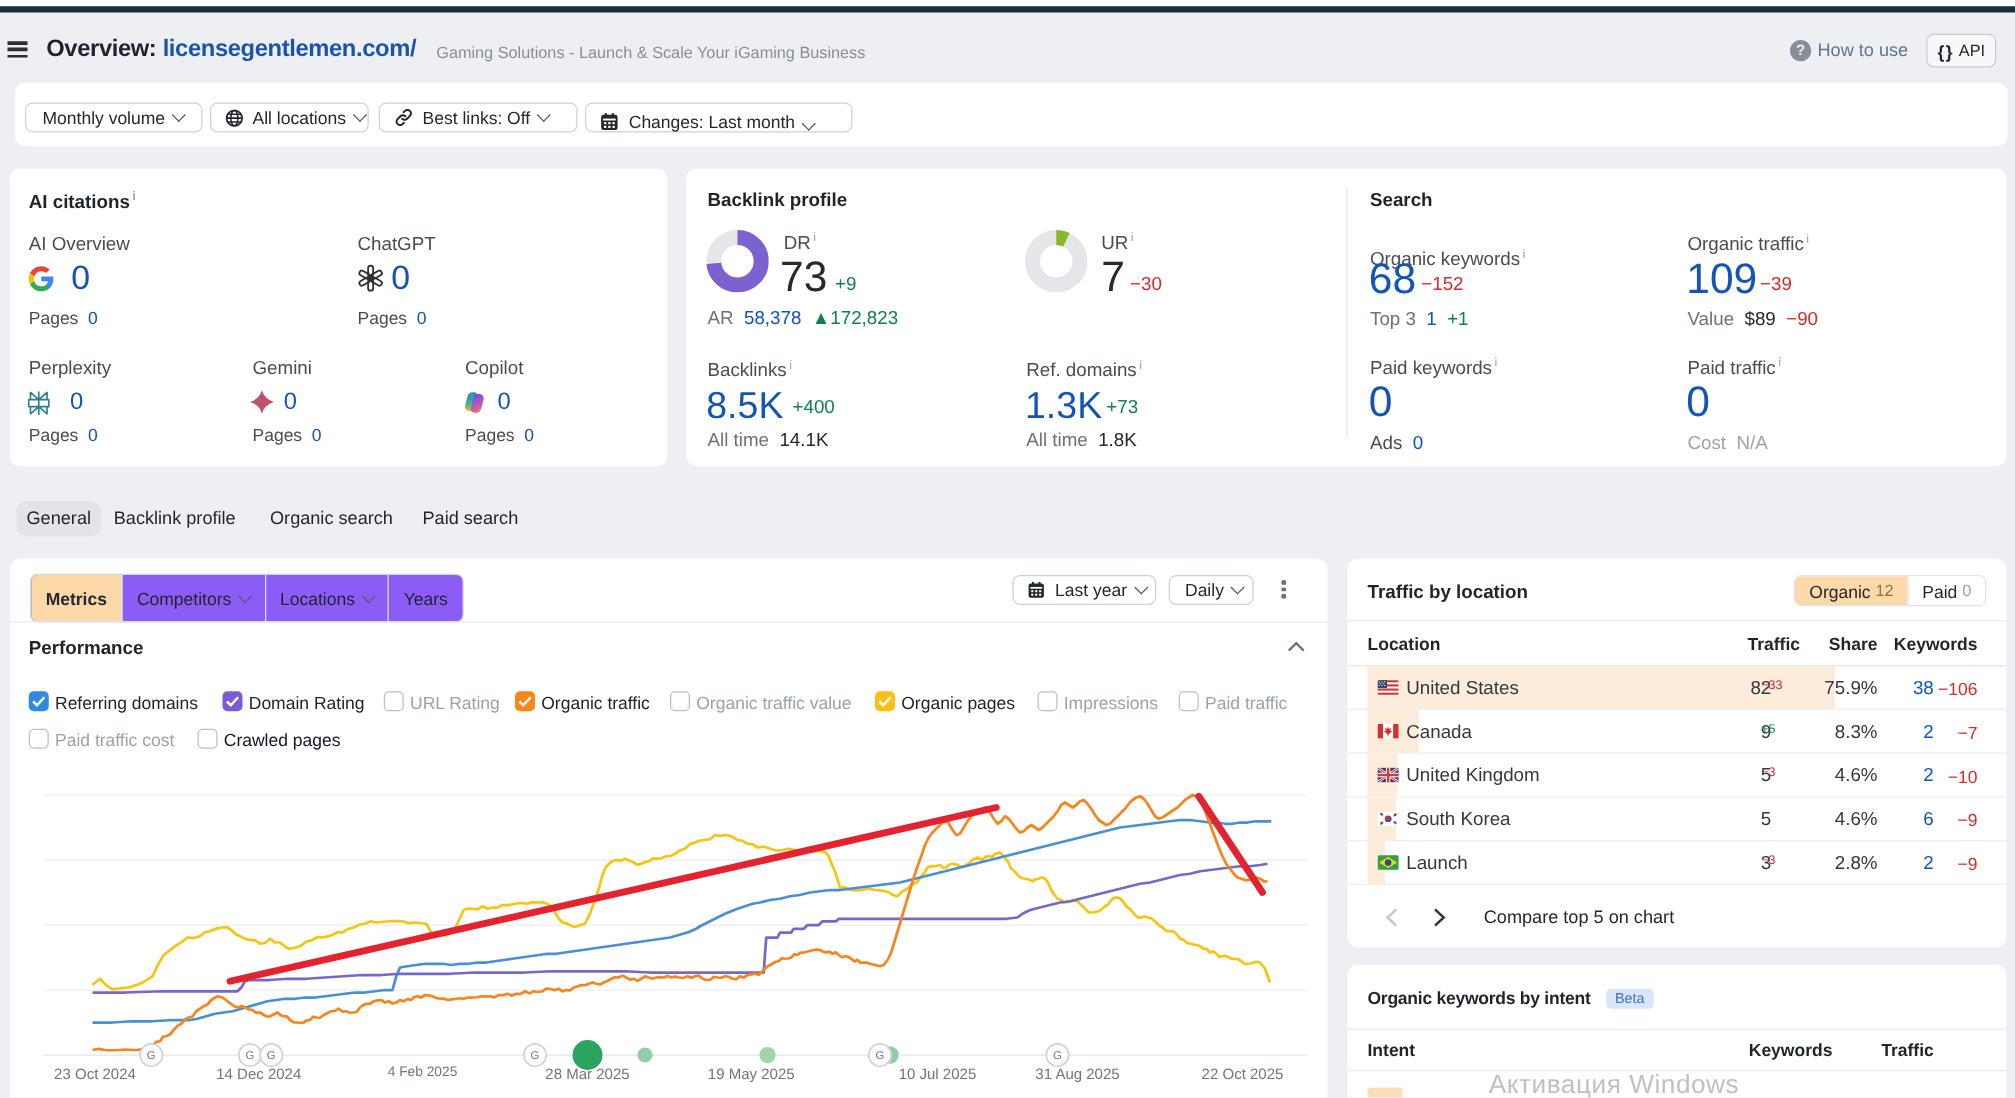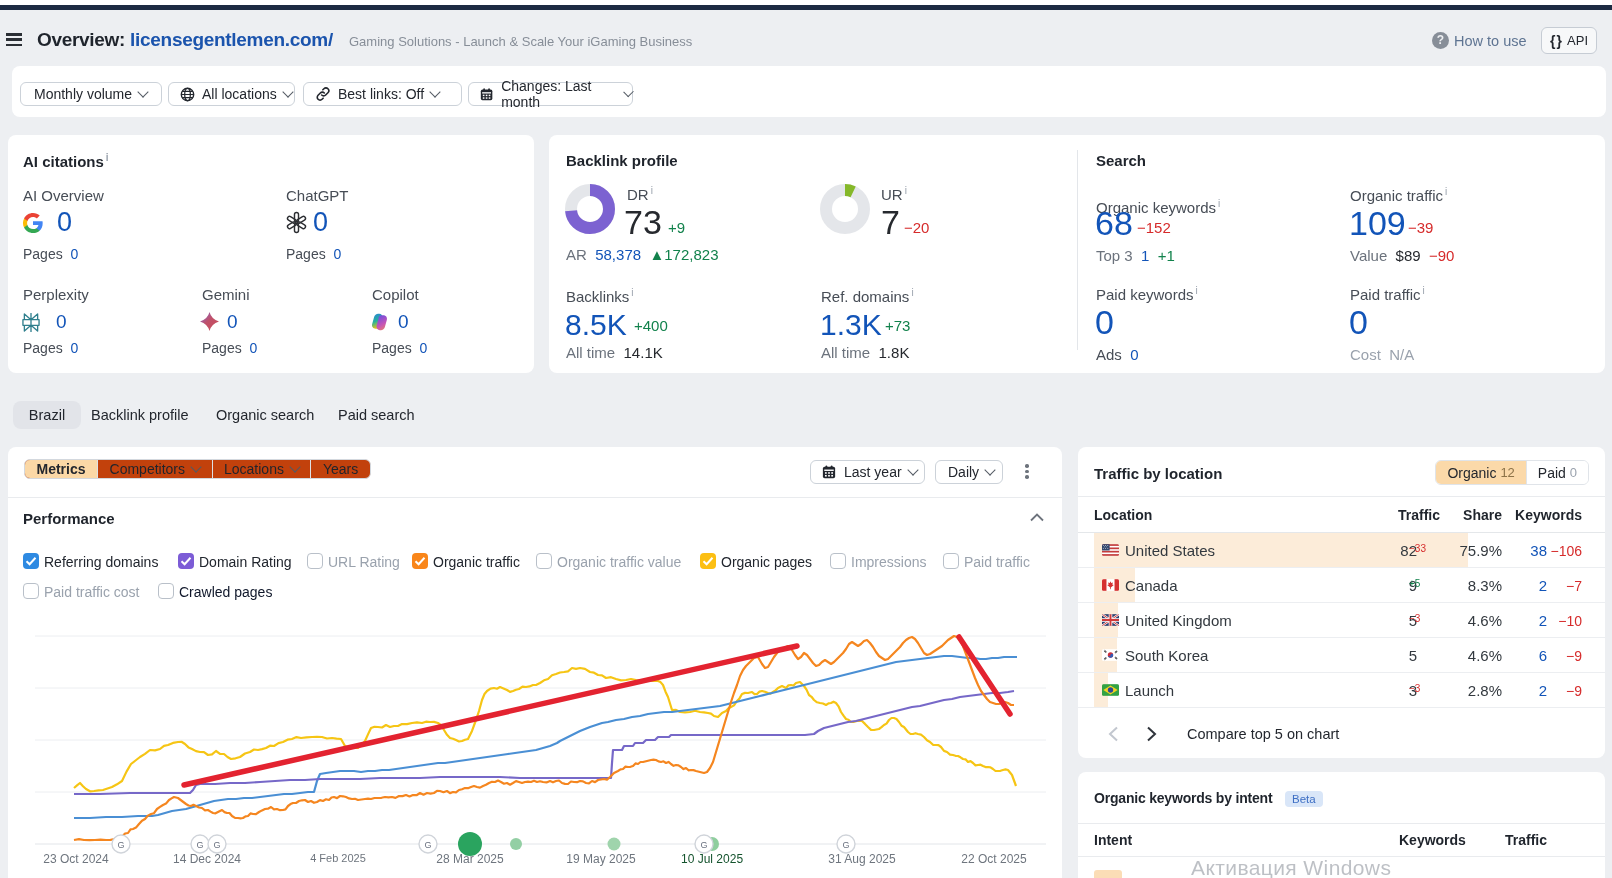--- a/index.html
+++ b/index.html
@@ -13,21 +13,21 @@
   .lbl { color:#474d56; font-size:15px; }
   .sup { font-size:10px; color:#9aa2ad; vertical-align:6px; margin-left:2px; }
   .btn { position:absolute; border:1px solid #ccd2d9; border-radius:6px; background:#fff;
          font-size:14px; color:#23272e; display:flex; align-items:center; }
   .chev { display:inline-block; width:8px; height:8px; margin-left:7px; position:relative; top:-2px;
           border-right:1.6px solid #545b64; border-bottom:1.6px solid #545b64; transform:rotate(45deg); }
   .cb { position:absolute; width:16px; height:16px; border-radius:4px; }
   .cb.on  svg { display:block; }
   .cb.off { background:#fff; border:1px solid #b9c0c9; }
   .cblbl { position:absolute; font-size:14px; }
-  .seg { display:flex; position:absolute; border:1px solid #d3d8de; border-radius:6px; background:#c2410c; overflow:hidden; height:20px; }
+  .seg { display:flex; position:absolute; border:1px solid #d3d8de; border-radius:6px; background:#8b5cf6; overflow:hidden; height:39px; }
   .seg > div { display:flex; align-items:center; padding:0 11.5px; font-size:14px; border-right:1px solid #dde1e6; }
   .seg > div:last-child { border-right:none; }
   .trow { position:absolute; left:0; width:527px; height:35px; border-bottom:1px solid #eceef1; }
   .tbar { position:absolute; left:16px; top:0; height:34px; background:#fcecd9; }
   .flag { position:absolute; left:24px; top:11px; width:17px; height:12px; border-radius:1.5px; }
   .cname { position:absolute; left:47px; top:9px; font-size:15px; color:#33393f; }
   .tnum { position:absolute; left:289px; top:9px; width:50px; text-align:right; font-size:15px; color:#33393f; }
   .tchg { position:absolute; left:331px; top:10px; width:40px; font-size:10px; }
   .tshare { position:absolute; left:367px; top:9px; width:57px; text-align:right; font-size:15px; color:#33393f; }
   .tkw { position:absolute; left:427px; top:9px; width:42px; text-align:right; font-size:15px; }
@@ -59,21 +59,21 @@
       <ellipse cx="8" cy="8" rx="3" ry="6.6" fill="none" stroke="#23272e" stroke-width="1.3"></ellipse>
       <path d="M1.5 8h13M2.3 4.6h11.4M2.3 11.4h11.4" stroke="#23272e" stroke-width="1.3" fill="none"></path>
     </svg>
   All locations<span class="chev"></span></div>
 <div class="btn" style="left:303px;top:82px;width:159px;height:24px;padding-left:11px;">
   <svg width="16" height="16" viewBox="0 0 24 24" style="margin-right:7px;" fill="none" stroke="#23272e" stroke-width="2.4" stroke-linecap="round">
       <path d="M10 13.5a4.2 4.2 0 0 0 6 0l3.4-3.4a4.2 4.2 0 1 0-6-6l-1.6 1.6"></path>
       <path d="M14 10.5a4.2 4.2 0 0 0-6 0l-3.4 3.4a4.2 4.2 0 1 0 6 6l1.6-1.6"></path>
     </svg>
   Best links: Off<span class="chev"></span></div>
-<div class="btn" style="left:468px;top:82px;width:165px;height:24px;padding-left:11px;">
+<div class="btn" style="left:468px;top:82px;width:214px;height:24px;padding-left:11px;align-items:flex-end;">
   <svg width="15" height="15" viewBox="0 0 16 16" style="margin-right:8px;">
       <rect x="1" y="2" width="14" height="13" rx="2" fill="#23272e"></rect>
       <rect x="4" y="0.5" width="2" height="3.4" rx="1" fill="#23272e"></rect>
       <rect x="10" y="0.5" width="2" height="3.4" rx="1" fill="#23272e"></rect>
       <rect x="2.6" y="5.2" width="10.8" height="1.6" fill="#fff"></rect>
       <g fill="#fff">
         <rect x="3.4" y="8.2" width="2" height="1.8"></rect>
         <rect x="7" y="8.2" width="2" height="1.8"></rect>
         <rect x="10.6" y="8.2" width="2" height="1.8"></rect>
         <rect x="3.4" y="11.4" width="2" height="1.8"></rect>
@@ -164,21 +164,21 @@
   <div class="abs" style="left:75px;top:68px;font-size:34px;color:#26292e;">73</div>
   <div class="abs green" style="left:119px;top:84px;font-size:15px;">+9</div>
   <div class="abs" style="left:17px;top:111px;font-size:15px;"><span style="color:#6b727c;">AR</span>&nbsp; <span class="blue">58,378</span>&nbsp; <span class="green">▲172,823</span></div>
 
   <svg class="abs" style="left:271px;top:49px;" width="50" height="50" viewBox="0 0 50 50">
     <circle cx="25" cy="25" r="19" fill="none" stroke="#e4e6ea" stroke-width="12"></circle>
     <circle cx="25" cy="25" r="19" fill="none" stroke="#85b829" stroke-width="12" stroke-dasharray="8.4 119.4" transform="rotate(-90 25 25)"></circle>
   </svg>
   <div class="abs lbl" style="left:332px;top:50px;">UR<span class="sup">i</span></div>
   <div class="abs" style="left:332px;top:68px;font-size:34px;color:#26292e;">7</div>
-  <div class="abs red" style="left:355px;top:84px;font-size:15px;">−20</div>
+  <div class="abs red" style="left:355px;top:84px;font-size:15px;">−30</div>
 
   <div class="abs lbl" style="left:17px;top:152px;">Backlinks<span class="sup">i</span></div>
   <div class="abs blue" style="left:16px;top:173px;font-size:30px;">8.5K</div>
   <div class="abs green" style="left:85px;top:182px;font-size:15px;">+400</div>
   <div class="abs" style="left:17px;top:209px;font-size:15px;"><span style="color:#6b727c;">All time</span>&nbsp; <span style="color:#26292e;">14.1K</span></div>
 
   <div class="abs lbl" style="left:272px;top:152px;">Ref. domains<span class="sup">i</span></div>
   <div class="abs blue" style="left:271px;top:173px;font-size:30px;">1.3K</div>
   <div class="abs green" style="left:336px;top:182px;font-size:15px;">+73</div>
   <div class="abs" style="left:272px;top:209px;font-size:15px;"><span style="color:#6b727c;">All time</span>&nbsp; <span style="color:#26292e;">1.8K</span></div>
@@ -198,21 +198,21 @@
 
   <div class="abs lbl" style="left:19px;top:150px;">Paid keywords<span class="sup">i</span></div>
   <div class="abs blue" style="left:18px;top:168px;font-size:34px;">0</div>
   <div class="abs" style="left:19px;top:211px;font-size:15px;"><span style="color:#474d56;">Ads</span>&nbsp; <span class="blue">0</span></div>
 
   <div class="abs lbl" style="left:273px;top:150px;">Paid traffic<span class="sup">i</span></div>
   <div class="abs blue" style="left:272px;top:168px;font-size:34px;">0</div>
   <div class="abs" style="left:273px;top:211px;font-size:15px;color:#9aa2ad;">Cost&nbsp; N/A</div>
 </div>
 
-<div class="abs" style="left:13px;top:401px;width:68px;height:28px;background:#e2e4e9;border-radius:8px;text-align:center;line-height:28px;font-size:14.5px;color:#23272e;">Brazil</div>
+<div class="abs" style="left:13px;top:401px;width:68px;height:28px;background:#e2e4e9;border-radius:8px;text-align:center;line-height:28px;font-size:14.5px;color:#23272e;">General</div>
 <div class="abs" style="left:91px;top:407px;font-size:14.5px;color:#23272e;">Backlink profile</div>
 <div class="abs" style="left:216px;top:407px;font-size:14.5px;color:#23272e;">Organic search</div>
 <div class="abs" style="left:338px;top:407px;font-size:14.5px;color:#23272e;">Paid search</div>
 
 <div class="card" style="left:8px;top:447px;width:1054px;height:431px;border-bottom-left-radius:0;border-bottom-right-radius:0;">
 
   <div class="seg" style="left:16px;top:12px;">
     <div style="background:#fbd8a6;font-weight:bold;color:#23272e;">Metrics</div>
     <div>Competitors<span class="chev"></span></div>
     <div>Locations<span class="chev"></span></div>
@@ -313,21 +313,21 @@
     <circle cx="696" cy="397" r="9" fill="#fff" stroke="#d0d4da" stroke-width="1.4"></circle>
     <text x="696" y="400.5" font-size="9" fill="#6b7280" text-anchor="middle" font-family="Liberation Sans">G</text>
     <circle cx="838" cy="397" r="9" fill="#fff" stroke="#d0d4da" stroke-width="1.4"></circle>
     <text x="838" y="400.5" font-size="9" fill="#6b7280" text-anchor="middle" font-family="Liberation Sans">G</text>
   </svg>
   <div class="abs" style="left:18px;top:405px;width:100px;text-align:center;font-size:12px;color:#6e757e;">23 Oct 2024</div>
   <div class="abs" style="left:149px;top:405px;width:100px;text-align:center;font-size:12px;color:#6e757e;">14 Dec 2024</div>
   <div class="abs" style="left:280px;top:405px;width:100px;text-align:center;font-size:11px;color:#6e757e;">4 Feb 2025</div>
   <div class="abs" style="left:412px;top:405px;width:100px;text-align:center;font-size:12px;color:#6e757e;">28 Mar 2025</div>
   <div class="abs" style="left:543px;top:405px;width:100px;text-align:center;font-size:12px;color:#6e757e;">19 May 2025</div>
-  <div class="abs" style="left:673px;top:405px;width:100px;text-align:left;font-size:12px;color:#14532d;">10 Jul 2025</div>
+  <div class="abs" style="left:673px;top:405px;width:100px;text-align:right;font-size:12px;color:#737373;">10 Jul 2025</div>
   <div class="abs" style="left:804px;top:405px;width:100px;text-align:center;font-size:12px;color:#6e757e;">31 Aug 2025</div>
   <div class="abs" style="left:936px;top:405px;width:100px;text-align:center;font-size:12px;color:#6e757e;">22 Oct 2025</div>
 </div>
 
 <div class="card" style="left:1078px;top:447px;width:527px;height:311px;">
   <div style="position:absolute;left:16px;top:18px;font-size:15px;font-weight:bold;">Traffic by location</div>
   <div style="position:absolute;right:16px;top:13px;display:flex;border:1px solid #e0e4e9;border-radius:6px;overflow:hidden;height:25px;">
     <div style="background:#fbd9a9;display:flex;align-items:center;padding:0 11px;font-size:14px;color:#23272e;">Organic&nbsp; <span style="color:#8c7248;font-size:13px;">12</span></div>
     <div style="background:#fff;border:0;border-left:1px solid #e0e4e9;display:flex;align-items:center;padding:0 11px;font-size:14px;color:#23272e;">Paid&nbsp; <span style="color:#9aa2ad;font-size:13px;">0</span></div>
   </div>

